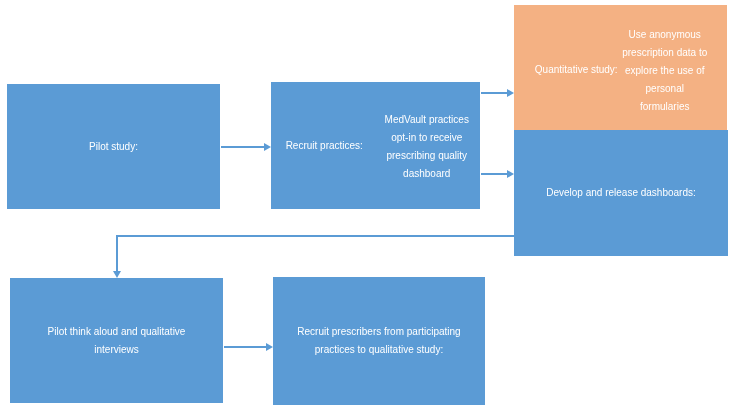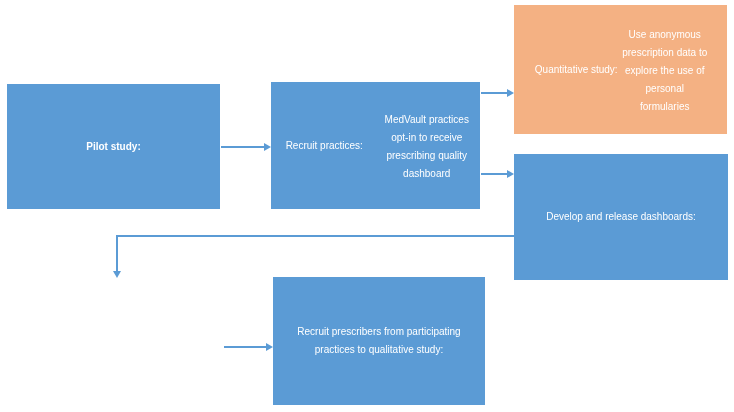--- a/index.html
+++ b/index.html
@@ -26,24 +26,24 @@
     line-height: 18px;
     box-sizing: border-box;
   }
   .box.blue   { background: var(--blue, #5b9bd5); }
   .box.orange { background: var(--orange, #f4b183); }
   .box .para { width: 100%; }
   .box .para + .para { margin-top: 2px; }
   .box .para:empty { display: none; }
 
   
-  .b-pilot-study        { left: 7px;   top: 84px;  width: 213px; height: 125px; padding: 12px 14px; font-weight: bold; }
+  .b-pilot-study        { left: 7px;   top: 84px;  width: 213px; height: 125px; padding: 12px 14px; }
   .b-recruit-practices  { left: 271px; top: 82px;  width: 209px; height: 127px; padding: 4px 2px; }
   .b-quantitative       { left: 514px; top: 5px;   width: 213px; height: 129px; padding: 4px 18px; }
-  .b-develop            { left: 514px; top: 154px; width: 214px; height: 126px; padding: 16px 18px; }
+  .b-develop            { left: 514px; top: 130px; width: 214px; height: 126px; padding: 16px 18px; }
   .b-think-aloud        { left: 10px;  top: 278px; width: 213px; height: 125px; padding: 4px 14px; }
   .b-recruit-prescribers{ left: 273px; top: 277px; width: 212px; height: 128px; padding: 4px 13px; }
 
   
   .line {
     position: absolute;
     background: var(--connector, #5b9bd5);
   }
   .line.h { height: 1.5px; }
   .line.v { width: 1.5px; }
@@ -94,20 +94,24 @@
 
   <div class="box orange b-quantitative">
     <div class="para">Quantitative study:</div>
     <div class="para">Use anonymous prescription data to explore the use of personal formularies</div>
   </div>
 
   <div class="box blue b-develop">
     <div class="para">Develop and release dashboards:</div>
   </div>
 
+  <div class="box blue b-think-aloud">
+    <div class="para">Pilot think aloud and qualitative interviews</div>
+
+  </div>
 
   <div class="box blue b-recruit-prescribers">
     <div class="para">Recruit prescribers from participating practices to qualitative study:</div>
   </div>
 
   <div class="line h c1-line"></div>
   <div class="arrow-right c1-head"></div>
 
   <div class="line h c2-line"></div>
   <div class="arrow-right c2-head"></div>

